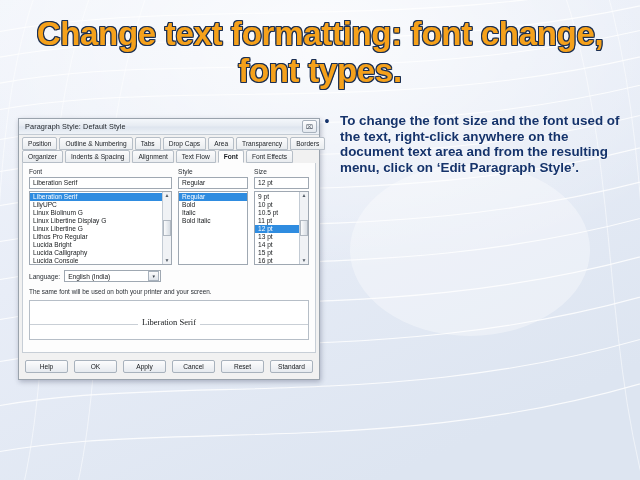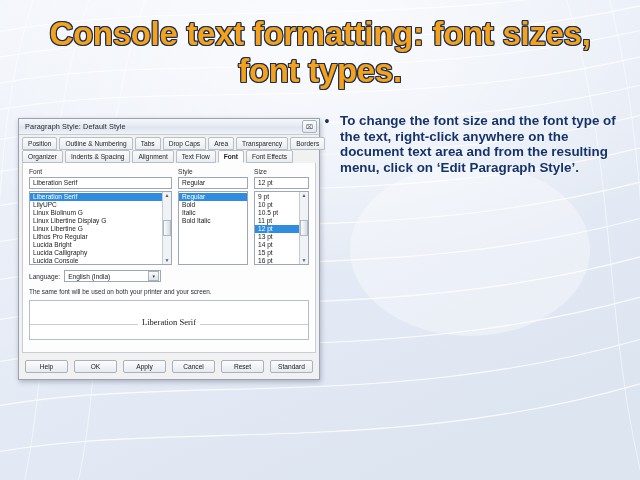--- a/index.html
+++ b/index.html
@@ -170,25 +170,25 @@
     <path d="M152,-20 C84,160 112,348 74,500"></path>
     <path d="M560,-20 C620,150 600,330 648,500"></path>
     <path d="M604,-20 C654,150 636,330 676,500"></path>
   </g>
   <g fill="#ffffff" opacity="0.35">
     <ellipse cx="470" cy="250" rx="120" ry="86"></ellipse>
   </g>
 </svg>
 <div id="bg-vignette"></div>
 
-<div class="slide-title">Console text formatting: font sizes, font types.</div>
+<div class="slide-title">Change text formatting: font change, font types.</div>
 
 <div class="body-block">
   <div class="bullet-dot">•</div>
-  <div class="bullet-text">To change the font size and the font type of the text, right-click anywhere on the document text area and from the resulting menu, click on ‘Edit Paragraph Style’.</div>
+  <div class="bullet-text">To change the font size and the font used of the text, right-click anywhere on the document text area and from the resulting menu, click on ‘Edit Paragraph Style’.</div>
 </div>
 
 <div class="dialog">
 
   <div class="titlebar">
     <span class="titlebar-text">Paragraph Style: Default Style</span>
     <span class="close-btn">⌧</span>
   </div>
 
   <div class="tabrow r1" id="tabs-row1">

